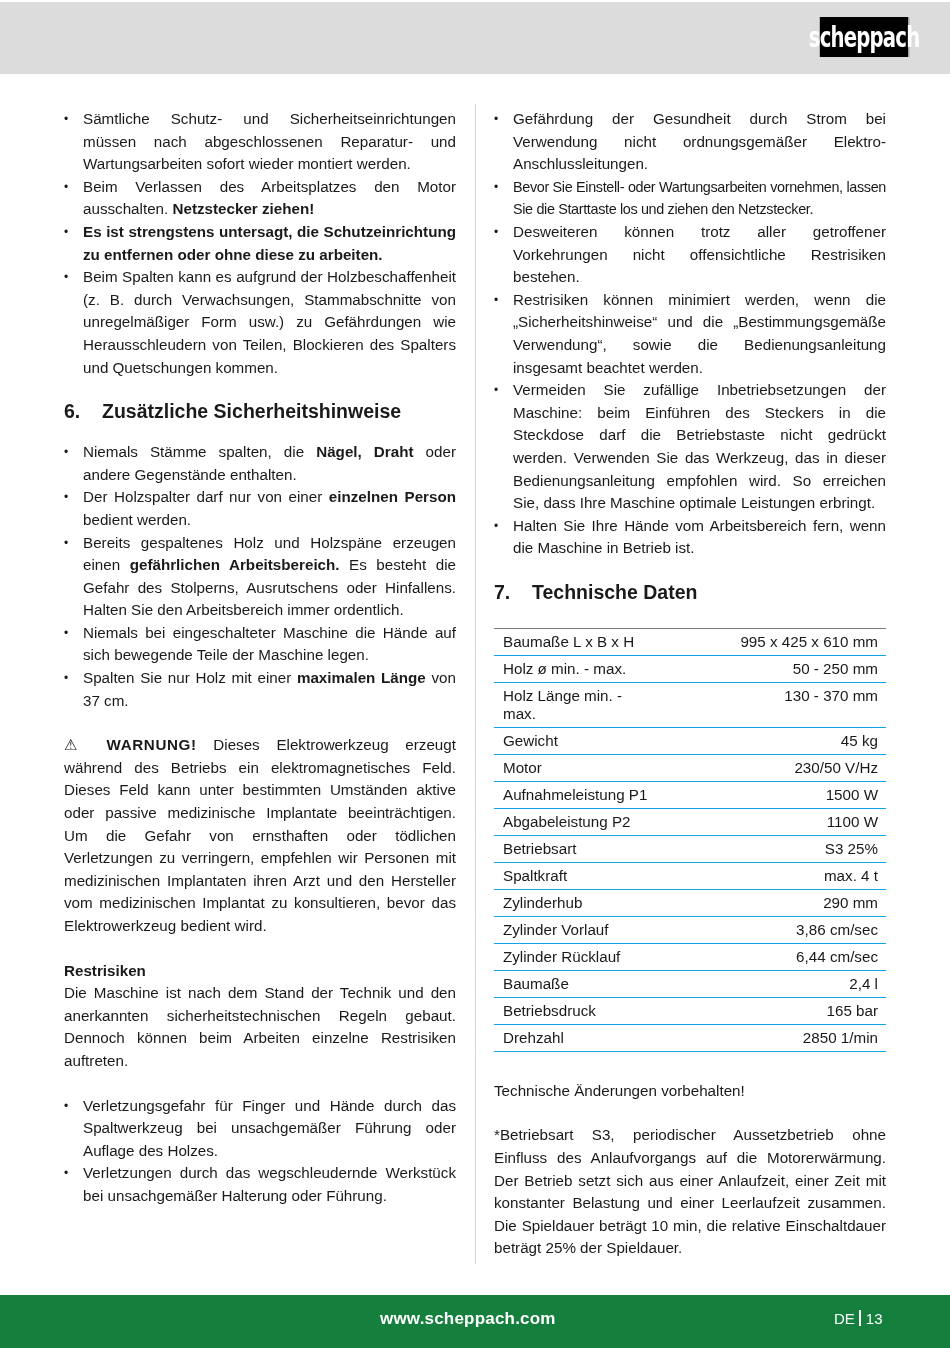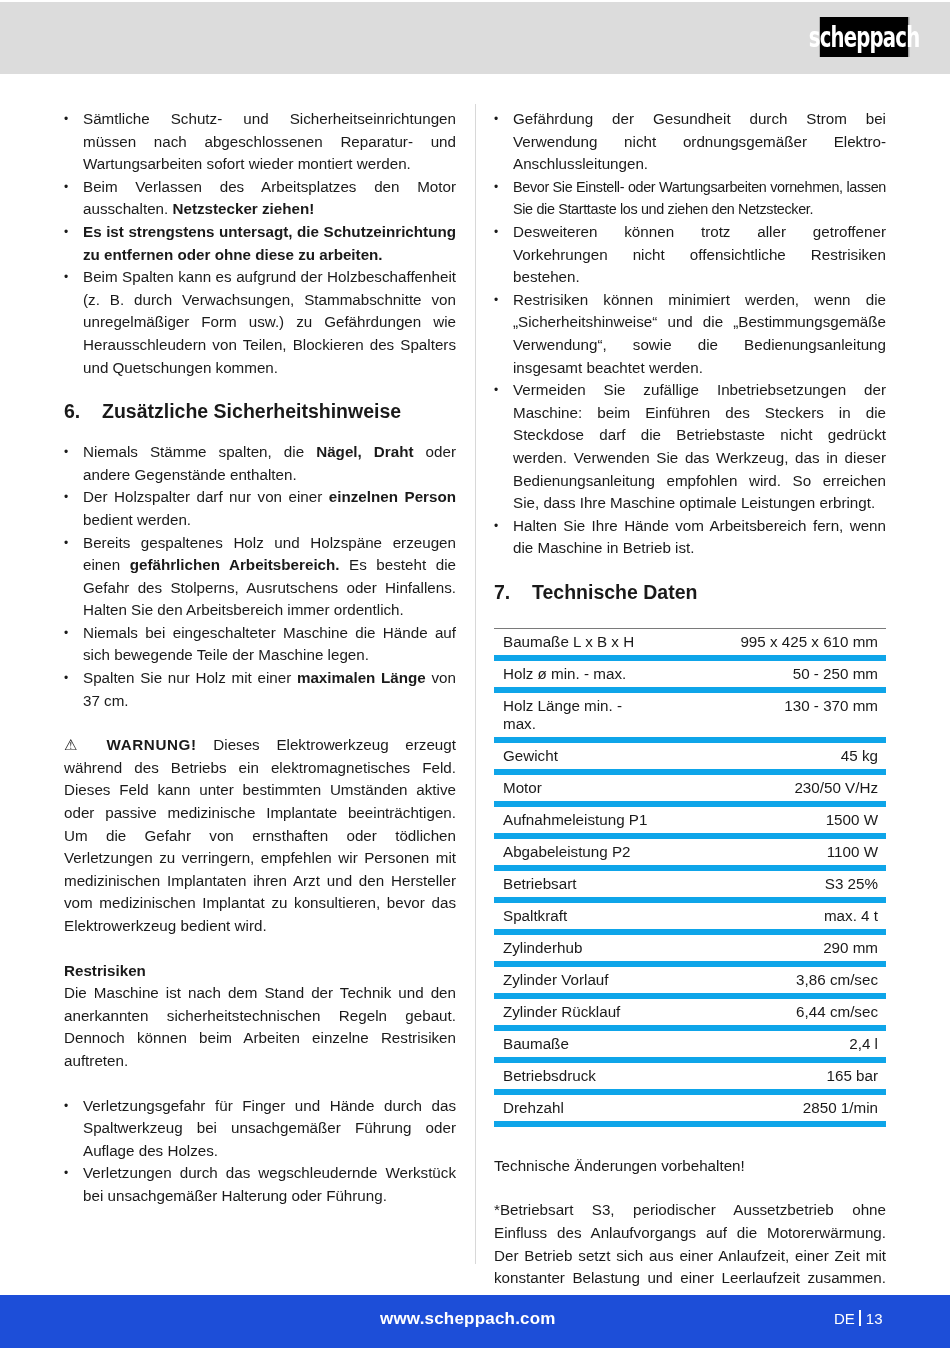--- a/index.html
+++ b/index.html
@@ -40,29 +40,29 @@
   .bold { font-weight: bold; }
   h2 {
     font-size: 19.5px; font-weight: bold; margin: 0; line-height: 24px;
     display: flex;
   }
   h2 .num { width: 38px; display: inline-block; }
   p { margin: 0; text-align: justify; }
   .condensed { letter-spacing: -0.35px; }
   .spec-table { width: 392px; border-collapse: collapse; font-size: 15.2px; }
   .spec-table td {
-    padding: 4px 8px 4px 9px; border-bottom: 6px solid #0ea5e9;
+    padding: 4px 8px 4px 9px; border-bottom: 1px solid #0ea5e9;
     vertical-align: top; line-height: 18px; margin-top: 10px;
   }
   .spec-table tr:first-child td { border-top: 1px solid #7a7a7a; }
   .spec-table td.val { text-align: right; white-space: nowrap; }
   .spec-table td.lbl { width: 150px; }
   .footer-bar {
     position: absolute; left: 0; top: 1295px; width: 950px; height: 53px;
-    background: #1d4ed8; color: #fff;
+    background: #15803d; color: #fff;
   }
   .footer-url {
     position: absolute; left: 380px; top: 14px; font-size: 17px; font-weight: bold;
     letter-spacing: 0.2px;
   }
   .footer-page {
     position: absolute; left: 834px; top: 15px; font-size: 15px;
   }
   .footer-page .sep { display: inline-block; width: 2px; height: 16px; background:#fff; margin: 0 5px -2px 4px; }
   .warn-icon { font-size: 15px; }

